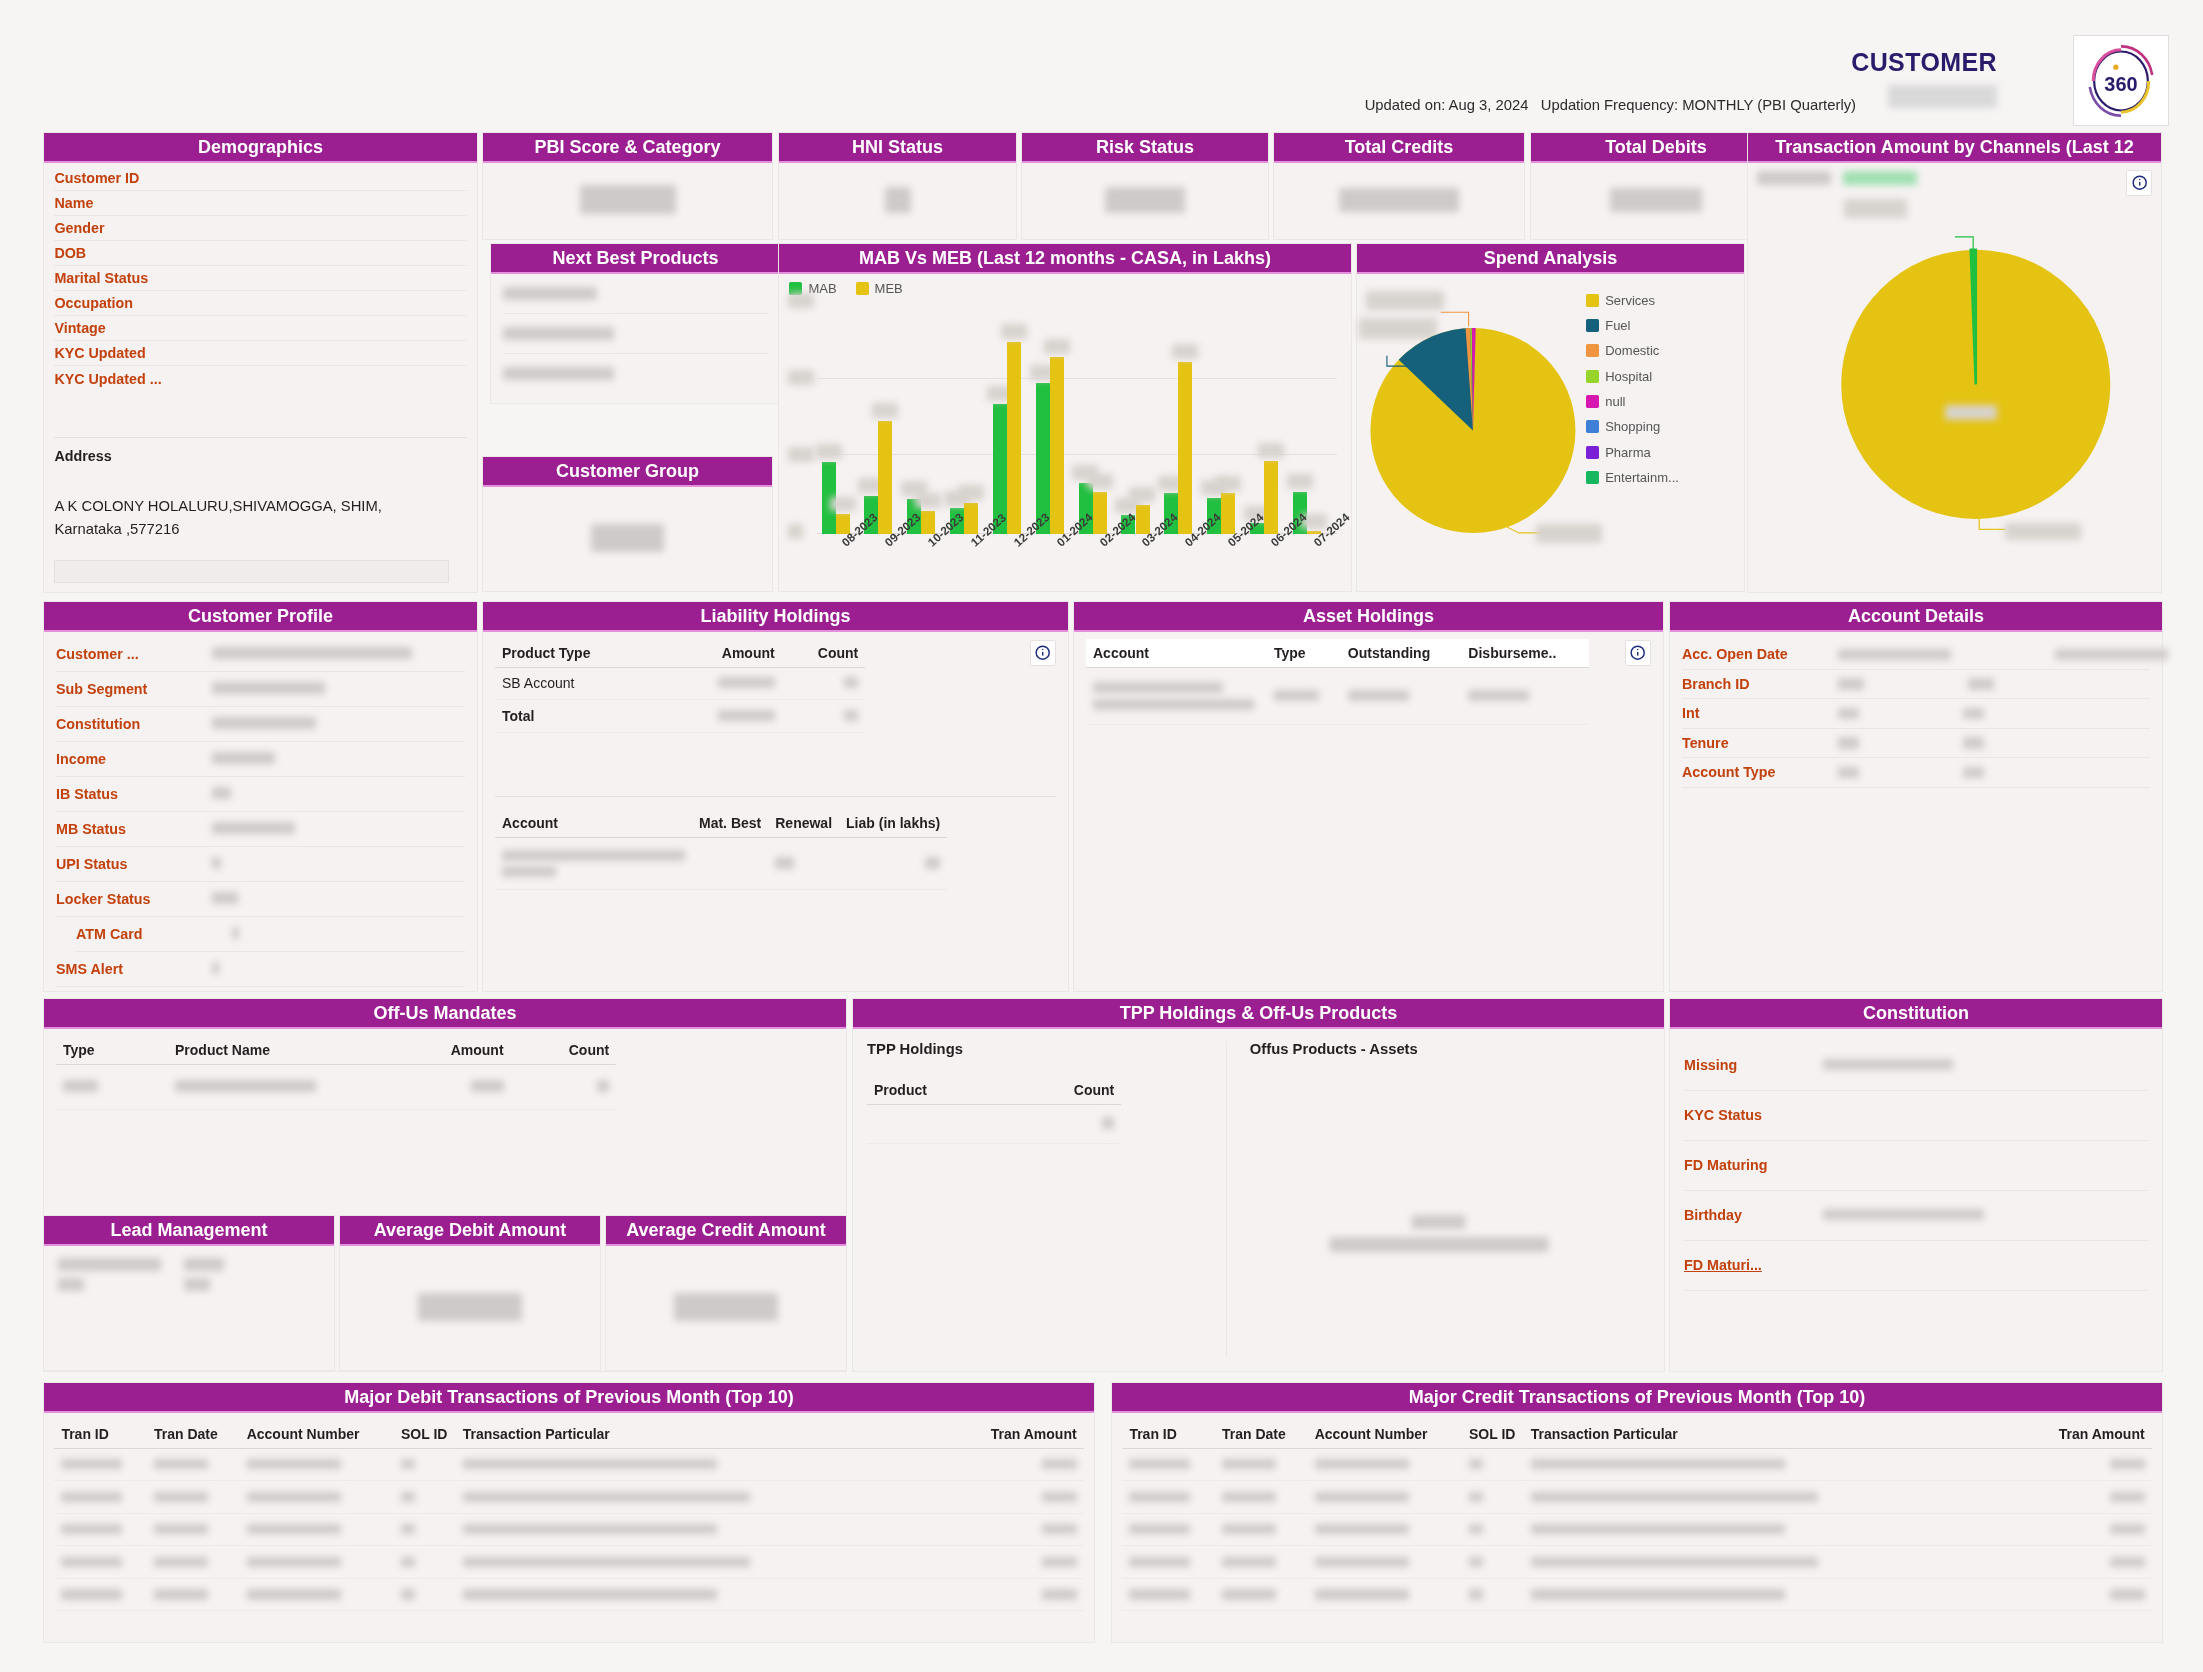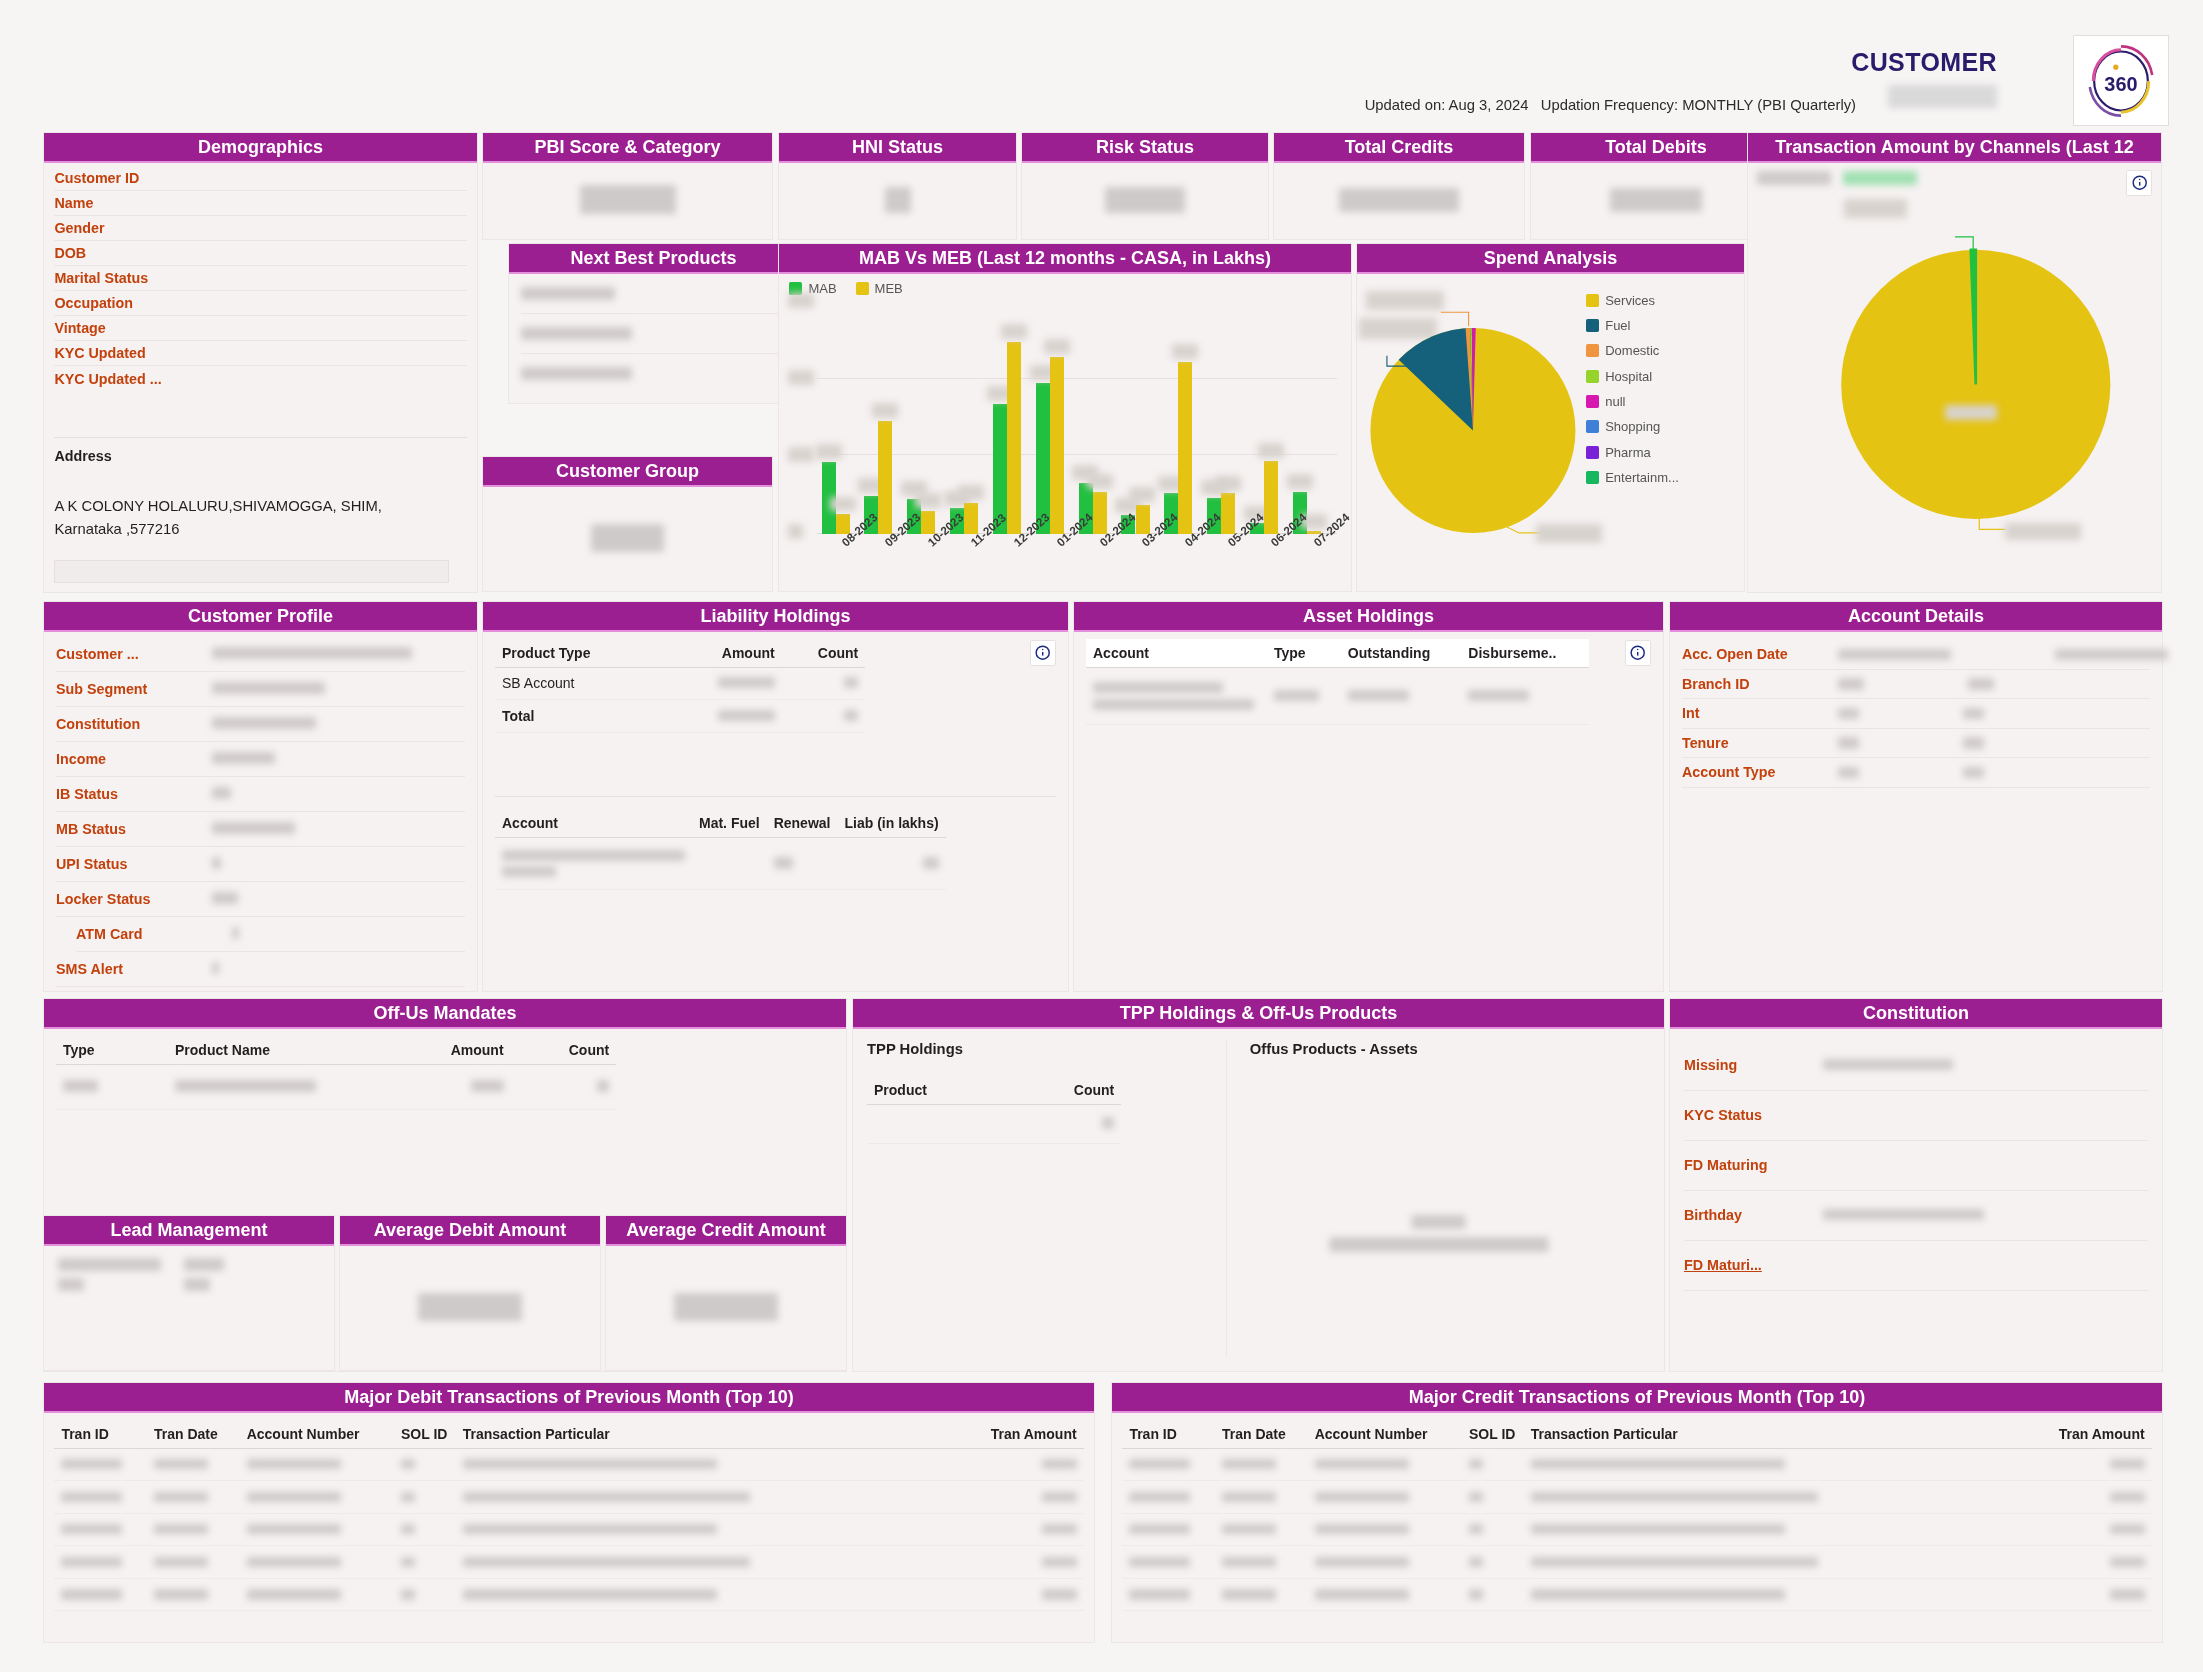--- a/index.html
+++ b/index.html
@@ -204,21 +204,21 @@
           <path d="M252 225 L252 70 A155 155 0 0 0 246.2 70.1 Z" fill="#21C040" stroke="#21C040" stroke-width="3"></path>
           <path d="M249 72 L249 55 L228 55" fill="none" stroke="#21C040" stroke-width="1.4"></path>
           <path d="M256 378 L256 392 L286 392" fill="none" stroke="#E5C312" stroke-width="1.4"></path>
         </svg>
         <span class="glabel" style="left:188px; top:216px; width:52px; height:15.6px;"></span>
         <span class="glabel" style="left:248px; top:334px; width:76px; height:17.4px;"></span>
       </div>
     </div>
   </div>
 
-  <div class="panel" style="left:508px; top:243px; width:291px; height:161px;">
+  <div class="panel" style="left:490px; top:243px; width:291px; height:161px;">
     <div class="phead">Next Best Products</div>
     <div class="pbody" style="padding:0 12px;">
       <div style="height:40px; display:flex; align-items:center; border-bottom:0.9px solid #eae4e4;">
           <span class="blur" style="width:94px;height:13px;"></span>
         </div>
       <div style="height:40px; display:flex; align-items:center; border-bottom:0.9px solid #eae4e4;">
           <span class="blur" style="width:111px;height:13px;"></span>
         </div>
       <div style="height:40px; display:flex; align-items:center;">
           <span class="blur" style="width:111px;height:13px;"></span>
@@ -452,21 +452,21 @@
             <td style="text-align:right;"><span class="blur b-sm" style="display:inline-block;"></span></td>
             <td style="text-align:right;"><span class="blur b-xs" style="display:inline-block;width:14px;"></span></td>
           </tr>
         </tbody>
       </table>
       <div style="border-top:0.9px solid #e6dfdf; margin-top:63px; padding-top:12px;">
         <table class="tbl" style="width:80%;">
           <thead>
               <tr>
             <th style="width:52%;">Account</th>
-            <th>Mat. Fuel</th>
+            <th>Mat. Best</th>
             <th>Renewal</th>
             <th style="text-align:right;">Liab (in lakhs)</th>
           </tr>
             </thead>
           <tbody>
               <tr>
             <td style="padding:12px 7px;">
               <span class="blur" style="display:block;width:183px;height:11.3px;margin-bottom:5.2px;"></span>
               <span class="blur" style="display:block;width:54px;height:11.3px;"></span>
             </td>

